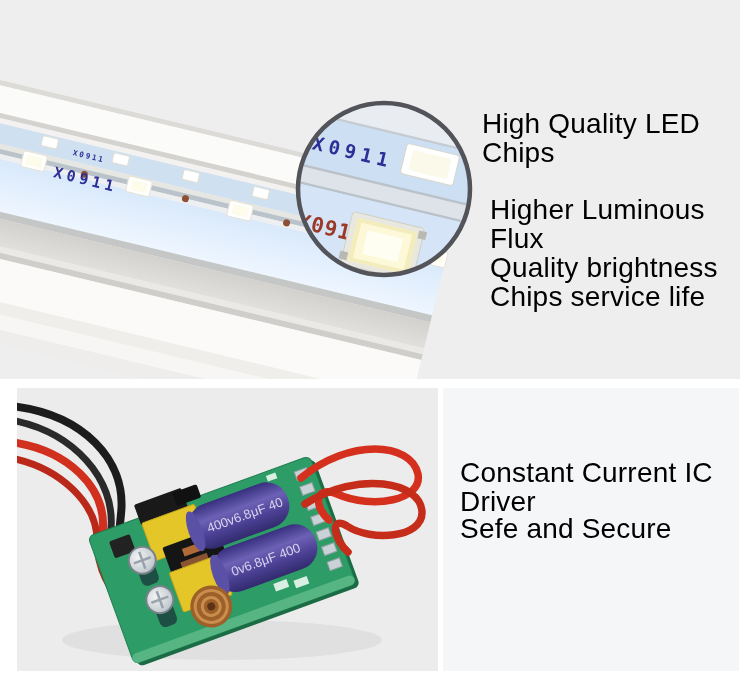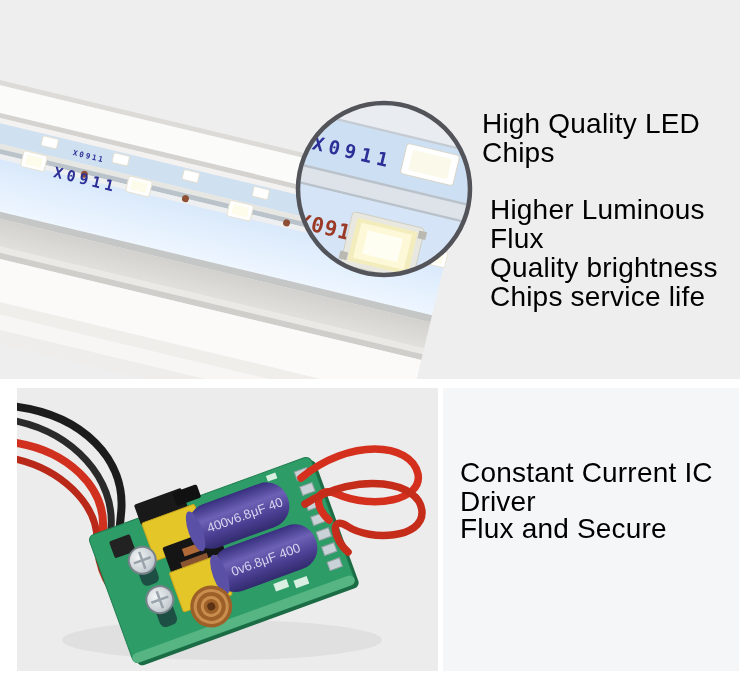--- a/index.html
+++ b/index.html
@@ -224,17 +224,17 @@
       </g>
     </svg>
   </div>
 
   <div class="panel-right">
     <div class="annot annot-driver">
       <p>Constant Current IC</p>
       <p>Driver</p>
     </div>
     <div class="annot annot-perf">
-      <p>Flux and Secure</p>
+      <p>Sefe and Secure</p>
     </div>
   </div>
 
 </div>
 
 </body></html>

